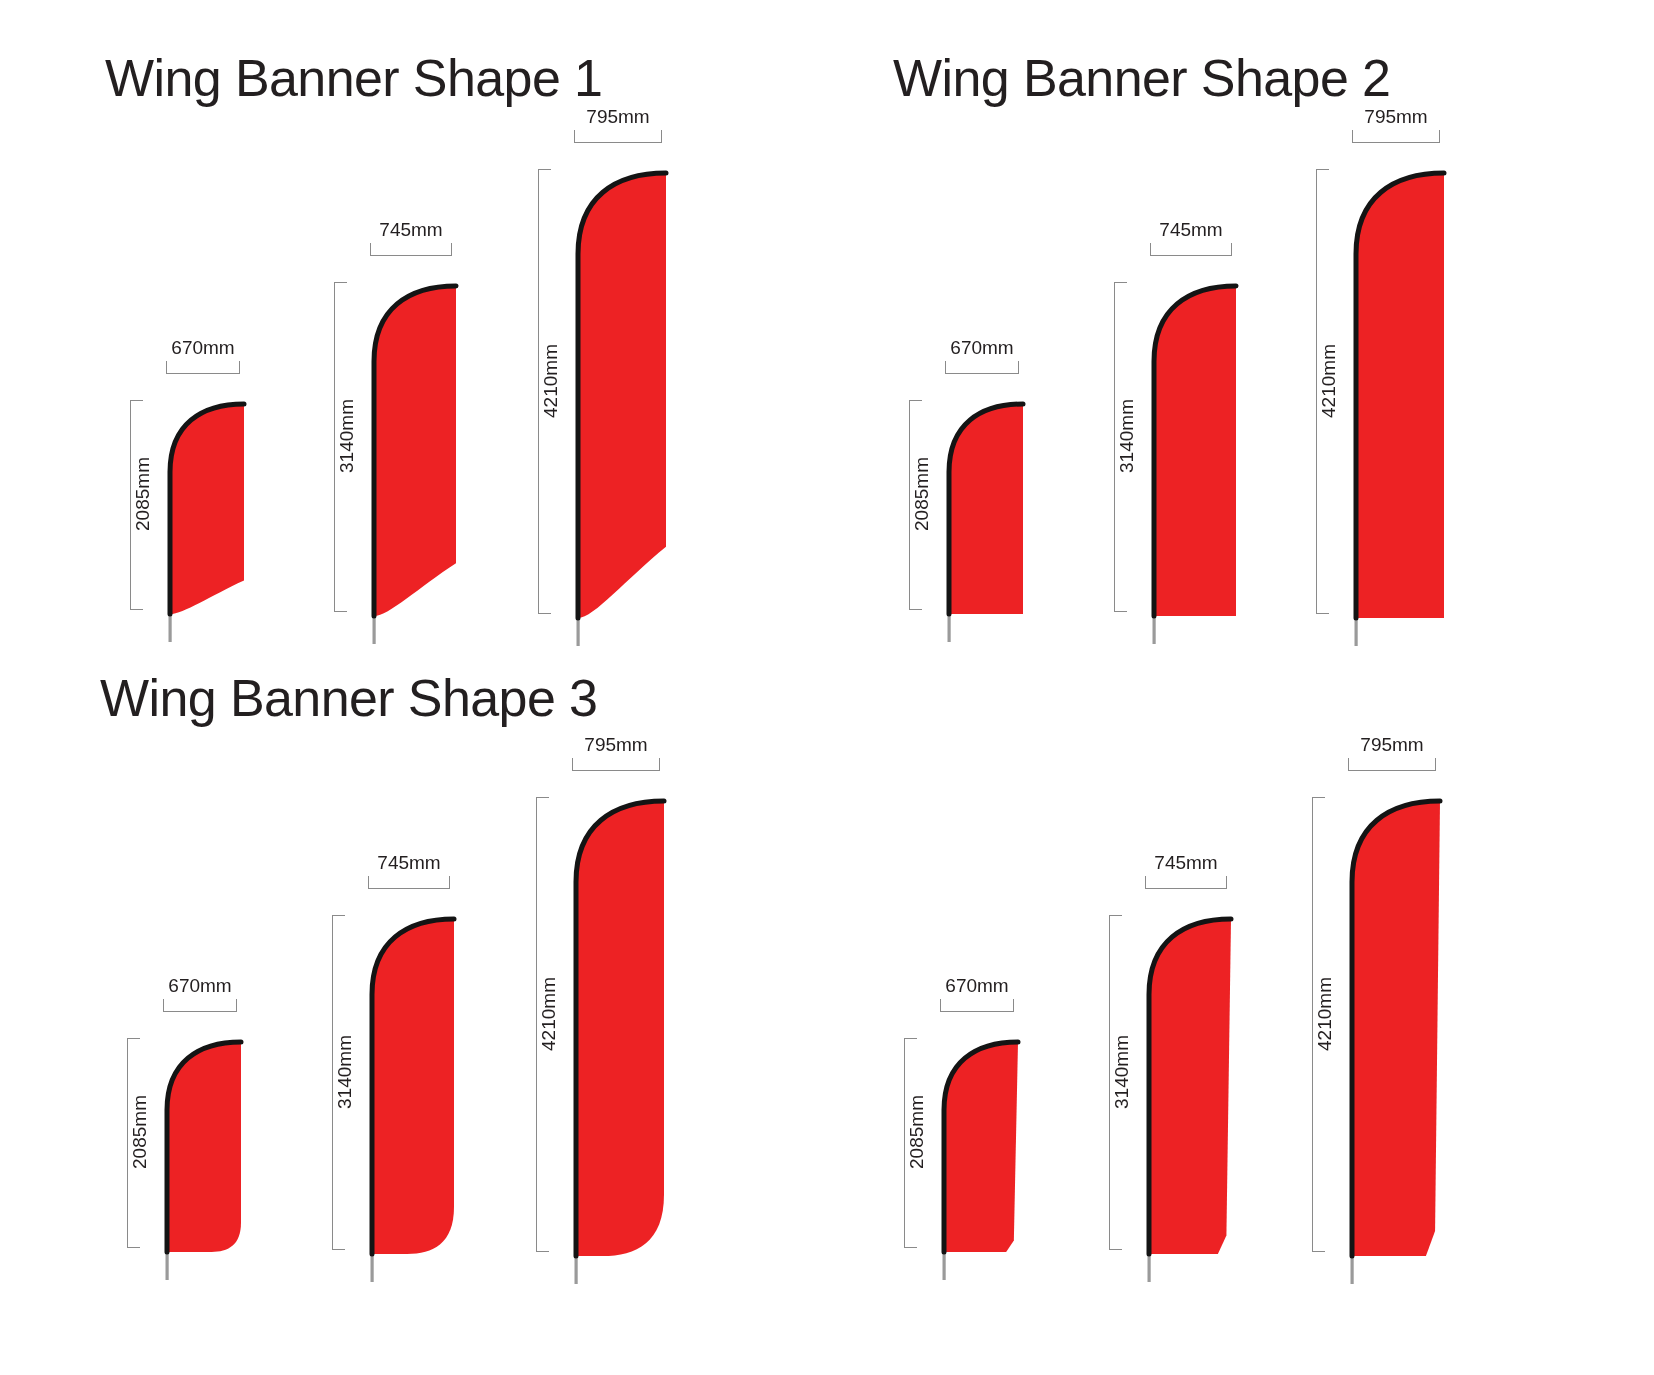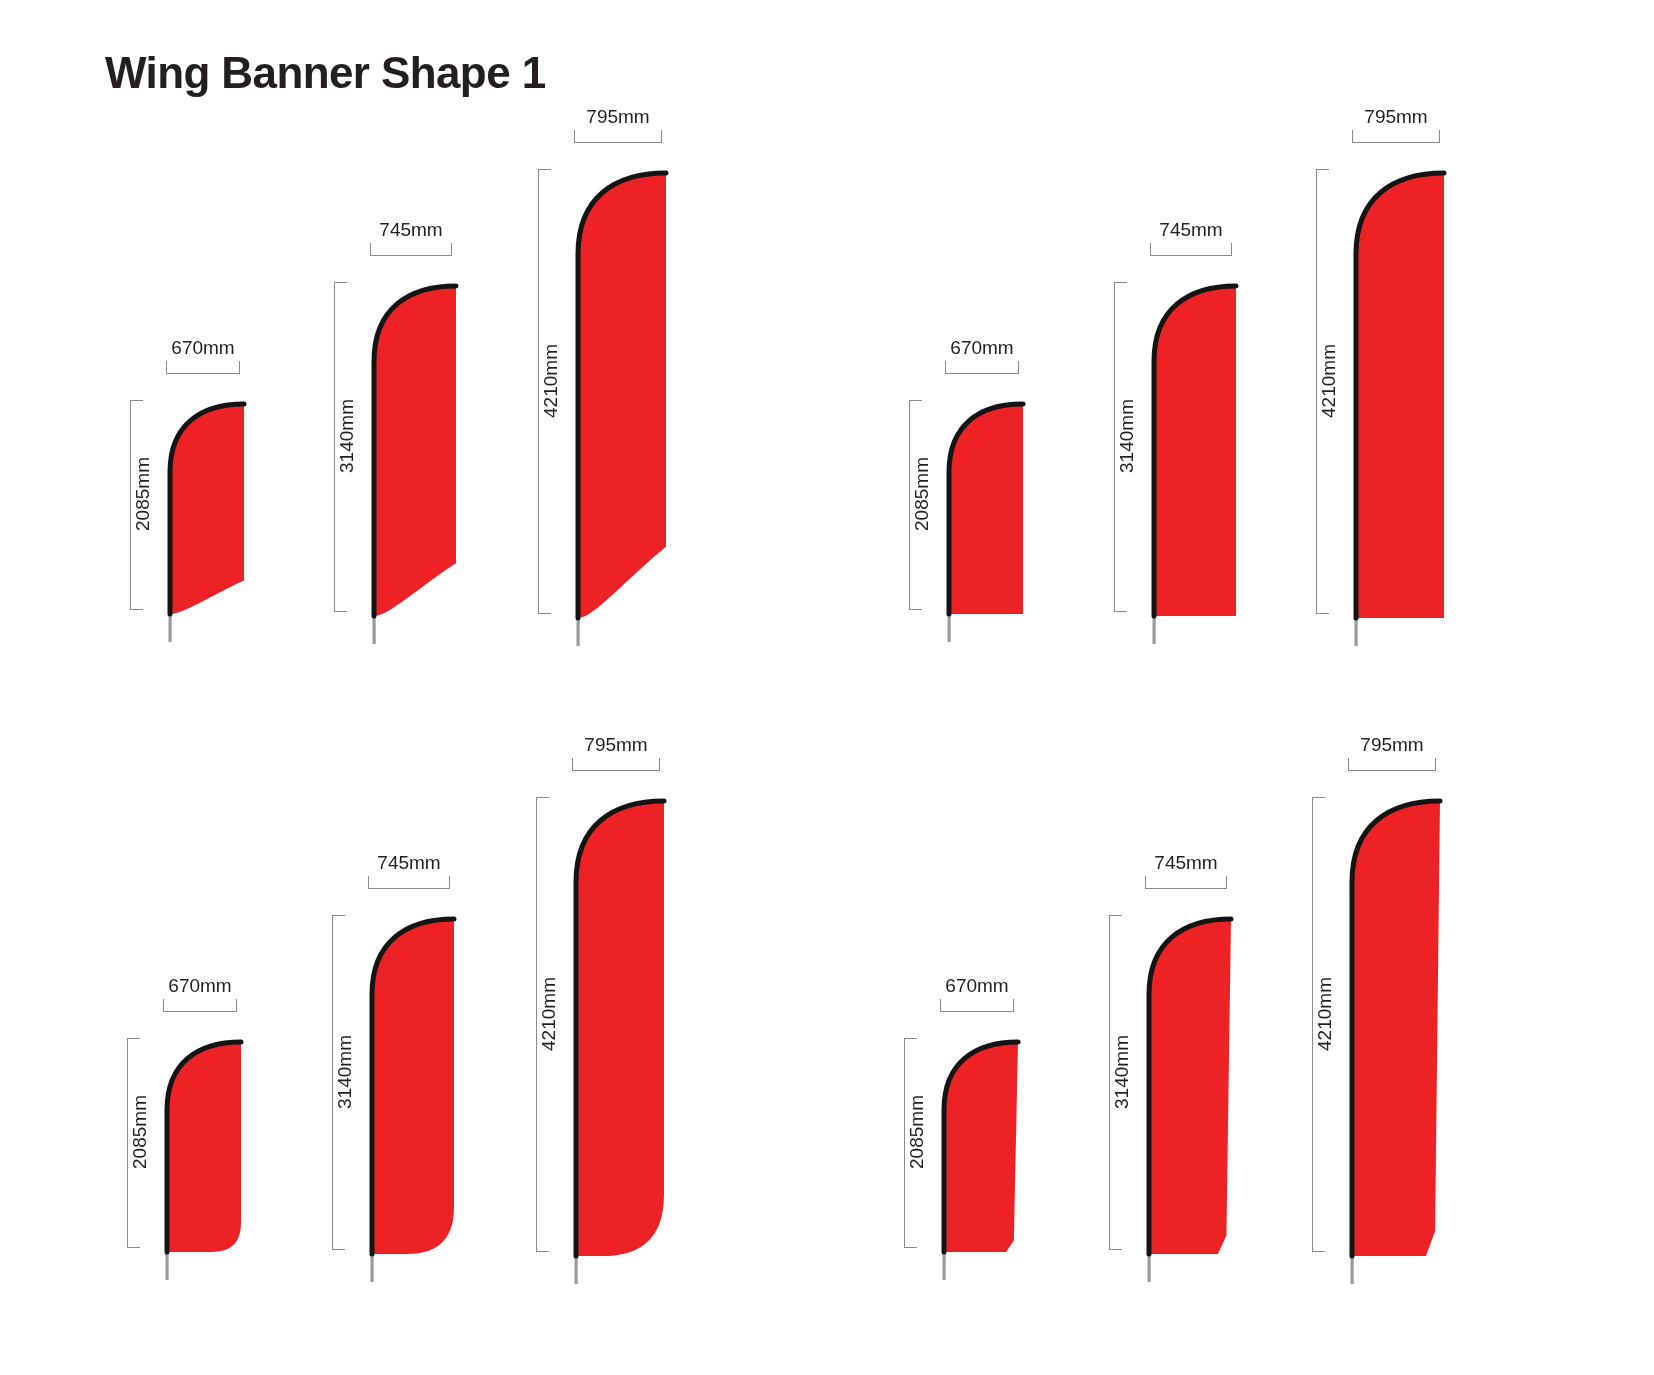--- a/index.html
+++ b/index.html
@@ -23,22 +23,22 @@
   }
   .panel {
     position: absolute;
     width: 827px;
     height: 687px;
   }
   .panel-title {
     position: absolute;
     left: 0;
     top: 0;
-    font-size: 44px;
-    font-weight: 700;
+    font-size: 52px;
+    font-weight: 400;
     letter-spacing: -0.6px;
     color: #231f20;
     white-space: nowrap;
     font-family: "Liberation Sans", sans-serif;
   }
   .flag-unit {
     position: absolute;
   }
   .flag-svg {
     position: absolute;
@@ -181,20 +181,21 @@
       <span class="tick r"></span>
       <span class="dlabel">795mm</span>
     </div>
     <div class="dim-height" style="left: 538px; top: 169px; width: 14px; height: 445px;">
       <span class="dline"></span>
       <span class="tick t"></span>
       <span class="tick b"></span>
       <span class="dlabel">4210mm</span>
     </div>
     <div class="panel" style="left: 827px; top: 0px;"></div>
+    <div class="panel-title" style="left: 893px; top: 48px;">Wing Banner Shape 2</div>
     <div class="flag-unit" style="left: 945px; top: 400px; width: 78px; height: 244px;">
       <svg class="flag-svg" width="82" height="248" viewBox="-4 -4 82 248">
         <rect x="-1.5" y="208" width="3.2" height="30" fill="#9a9a9a"></rect>
         <path d="M 0 210
             L 0 68.08
             C 0 20.424 31.08 0 74 0
             L 74 210
             Z" fill="#ED2224"></path>
         <path d="M 0 210 L 0 68.08 C 0 20.424 31.08 0 74 0" fill="none" stroke="#141414" stroke-width="5" stroke-linecap="round"></path>
       </svg>
@@ -251,20 +252,21 @@
       <span class="tick r"></span>
       <span class="dlabel">795mm</span>
     </div>
     <div class="dim-height" style="left: 1316px; top: 169px; width: 14px; height: 445px;">
       <span class="dline"></span>
       <span class="tick t"></span>
       <span class="tick b"></span>
       <span class="dlabel">4210mm</span>
     </div>
     <div class="panel" style="left: 0px; top: 687px;"></div>
+    <div class="panel-title" style="left: 100px; top: 668px;">Wing Banner Shape 3</div>
     <div class="flag-unit" style="left: 163px; top: 1038px; width: 78px; height: 244px;">
       <svg class="flag-svg" width="82" height="248" viewBox="-4 -4 82 248">
         <rect x="-1.5" y="208" width="3.2" height="30" fill="#9a9a9a"></rect>
         <path d="M 0 210
             L 0 68.08
             C 0 20.424 31.08 0 74 0
             L 74 180.6
             C 74 203.532 60.769999999999996 210 44.599999999999994 210
             Z" fill="#ED2224"></path>
         <path d="M 0 210 L 0 68.08 C 0 20.424 31.08 0 74 0" fill="none" stroke="#141414" stroke-width="5" stroke-linecap="round"></path>

